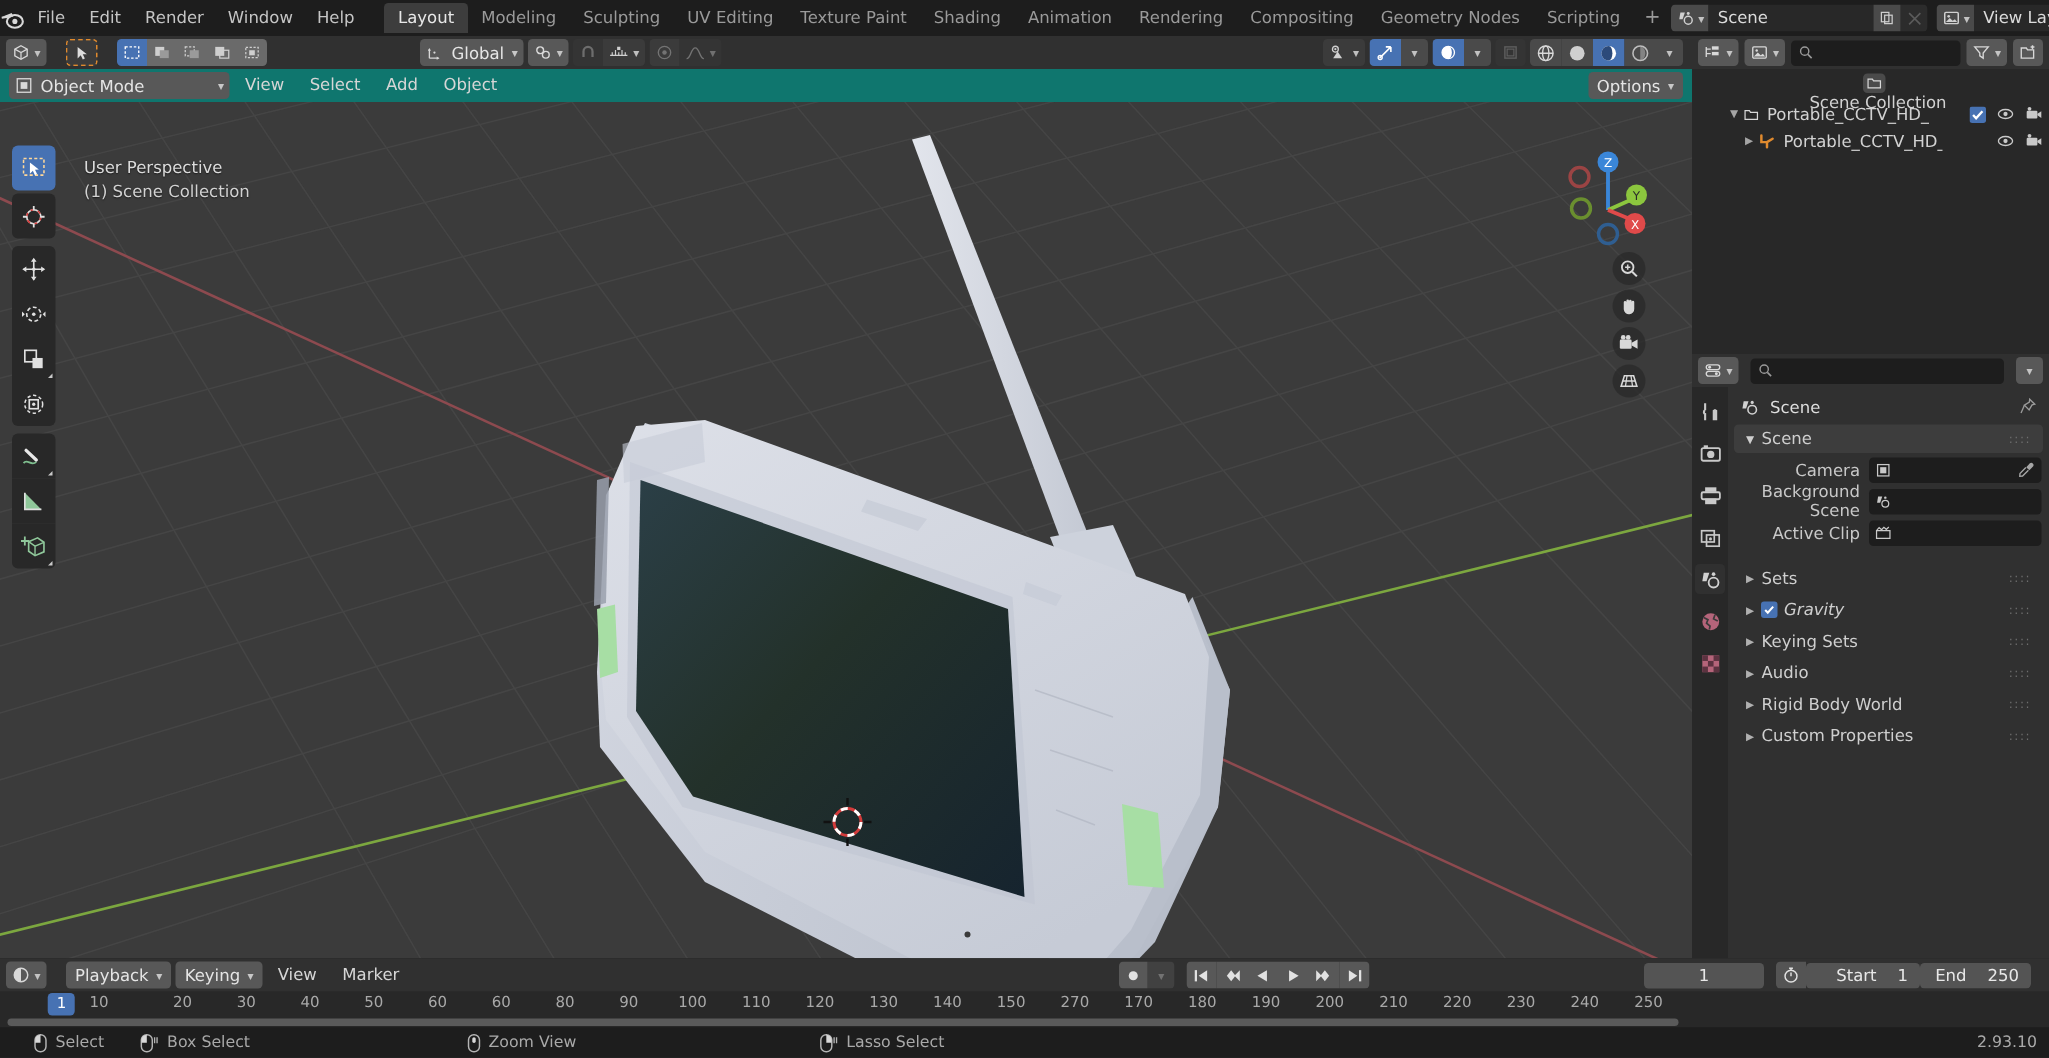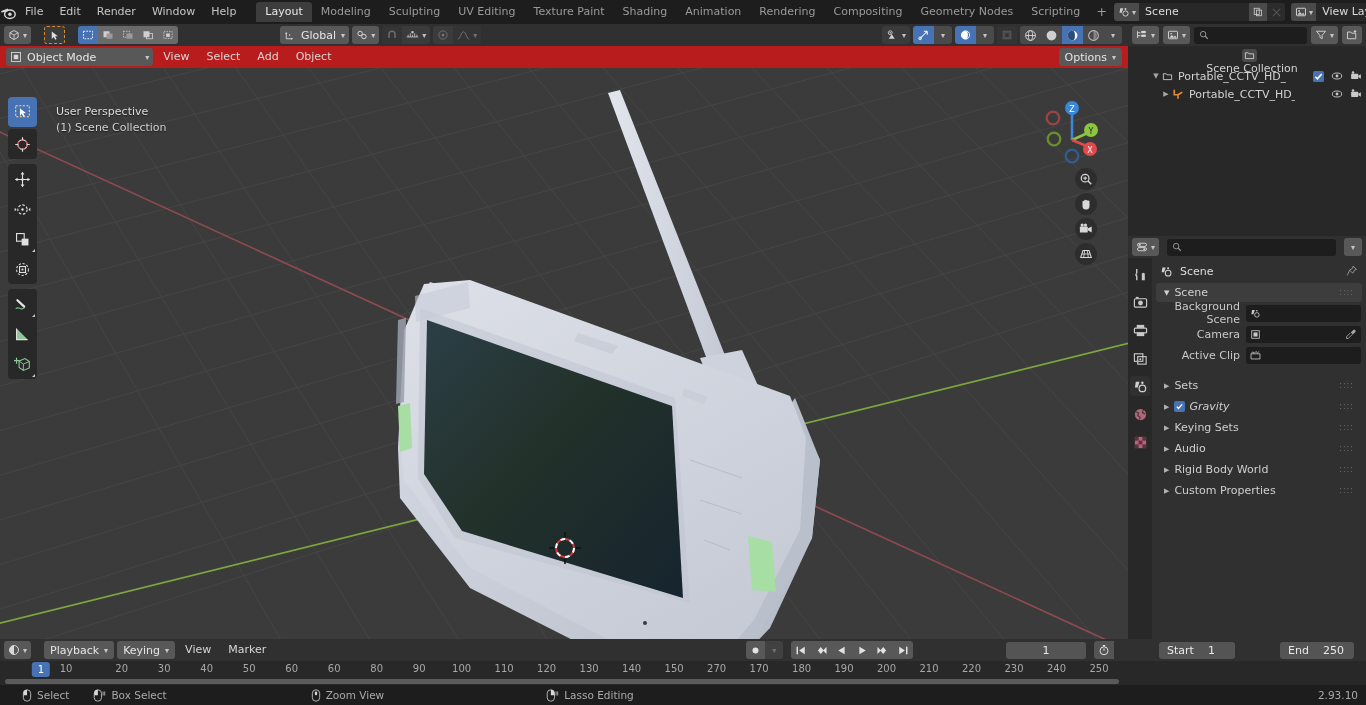--- a/index.html
+++ b/index.html
@@ -40,21 +40,21 @@
   .viewport{
     position:absolute;left:0;top:24px;width:1128px;height:615px;
     background:#3b3b3b;overflow:hidden;
   }
   .vp-header{
     position:absolute;left:0;top:0;width:1128px;height:22px;
     background:#303030;display:flex;align-items:center;padding-left:4px;gap:3px;
   }
   .vp-header2{
     position:absolute;left:0;top:22px;width:1128px;height:22px;
-    background:#b91c1c;display:flex;align-items:center;padding-left:6px;gap:3px;
+    background:#0f766e;display:flex;align-items:center;padding-left:6px;gap:3px;
   }
   .hbtn{
     height:18px;min-width:18px;border-radius:3px;background:#585858;
     display:flex;align-items:center;justify-content:center;padding:0 4px;gap:3px;font-size:11px;color:#e0e0e0;
   }
   .hbtn.blue{background:#4772b3;}
   .hbtn.sel{background:#6a6a6a;}
   .hbtn.dimmed{opacity:.45;}
   .hgroup{display:flex;align-items:center;border-radius:3px;overflow:hidden;}
   .hgroup .hbtn{border-radius:0;}
@@ -133,21 +133,21 @@
   .cbox{width:11px;height:11px;border-radius:2px;background:#4772b3;display:flex;align-items:center;justify-content:center;}
 
   
   .timeline{position:absolute;left:0;top:639px;width:1366px;height:46px;background:#282828;}
   .tl-header{height:22px;background:#303030;display:flex;align-items:center;padding:0 4px;gap:3px;}
   .tl-playctl{display:flex;align-items:center;margin-left:auto;}
   .numfield{
     height:17px;background:#545454;border-radius:3px;display:flex;align-items:center;
     justify-content:center;font-size:11px;color:#e8e8e8;padding:0 8px;
   }
-  .numfield.lbl{justify-content:flex-start;gap:14px;margin-left:45px;}
+  .numfield.lbl{justify-content:flex-end;gap:14px;}
   .tl-ruler{position:relative;height:20px;background:#282828;overflow:hidden;}
   .tick{position:absolute;top:2px;font-size:10px;color:#a8a8a8;transform:translateX(-50%);}
   .playhead{
     position:absolute;top:1px;height:15px;background:#4772b3;border-radius:3px;
     display:flex;align-items:center;justify-content:center;padding:0 6px;font-size:10px;color:#fff;
     transform:translateX(-50%);
   }
   .tl-scroll{position:absolute;left:0;bottom:1px;width:1366px;height:5px;}
   .tl-scroll i{position:absolute;left:5px;top:0;width:1114px;height:5px;background:#5a5a5a;border-radius:3px;display:block;}
 
@@ -852,49 +852,49 @@
           </span>
         </div>
 
         <div class="panel-head">
           <span class="tri">▼</span>
           <span>Scene</span>
           <span class="grip">::::</span>
         </div>
 
         <div class="field-row">
-          <span class="field-label">Background Scene</span>
-          <span class="field-val">
-            <span>
-              <svg width="11" height="11" viewBox="0 0 16 16">
-                  <path d="M3 3 L7 3 L5 9 L2 9 Z" fill="#c9c9c9"></path>
-                  <circle cx="10" cy="10" r="3.3" fill="none" stroke="#c9c9c9" stroke-width="1.2"></circle>
-                  <circle cx="10" cy="4" r="1.2" fill="#c9c9c9"></circle>
-                </svg>
-            </span>
-            <span></span>
-          </span>
-        </div>
-
-        <div class="field-row">
           <span class="field-label">Camera</span>
           <span class="field-val">
             <span>
               <svg width="11" height="11" viewBox="0 0 16 16">
                   <rect x="2.5" y="2.5" width="11" height="11" fill="none" stroke="#c9c9c9" stroke-width="1.2"></rect>
                   <rect x="5" y="5" width="6" height="6" fill="#c9c9c9"></rect>
                 </svg>
             </span>
             <span></span>
             <span class="eyedrop">
               <svg width="12" height="12" viewBox="0 0 16 16">
                   <path d="M11 2.5 a2 2 0 0 1 2.8 2.8 L10.5 8.6 L7.8 5.9 Z" fill="#c9c9c9"></path>
                   <path d="M7.4 6.3 L2.2 11.5 L2 14 L4.5 13.8 L9.7 8.6" fill="none" stroke="#c9c9c9" stroke-width="1.2"></path>
                 </svg>
             </span>
+          </span>
+        </div>
+
+        <div class="field-row">
+          <span class="field-label">Background Scene</span>
+          <span class="field-val">
+            <span>
+              <svg width="11" height="11" viewBox="0 0 16 16">
+                  <path d="M3 3 L7 3 L5 9 L2 9 Z" fill="#c9c9c9"></path>
+                  <circle cx="10" cy="10" r="3.3" fill="none" stroke="#c9c9c9" stroke-width="1.2"></circle>
+                  <circle cx="10" cy="4" r="1.2" fill="#c9c9c9"></circle>
+                </svg>
+            </span>
+            <span></span>
           </span>
         </div>
 
         <div class="field-row">
           <span class="field-label">Active Clip</span>
           <span class="field-val">
             <span>
               <svg width="11" height="11" viewBox="0 0 16 16">
                   <path d="M1.5 5.5 L14.5 5.5 L14.5 13 L1.5 13 Z" fill="none" stroke="#c9c9c9" stroke-width="1.2"></path>
                   <path d="M1.8 5 L4 2.6 L6.4 4.6 L8.6 2.2 L11 4.2 L13.4 2" stroke="#c9c9c9" stroke-width="1.2" fill="none"></path>
@@ -1099,18 +1099,18 @@
       <span>Zoom View</span>
     </div>
     <div class="kb" style="margin-left:162px;">
       <span>
         <svg width="13" height="13" viewBox="0 0 16 16">
             <rect x="1.5" y="1" width="9" height="14" rx="4.4" fill="none" stroke="#b5b5b5" stroke-width="1.2"></rect>
             <path d="M10.4 7.6 L6 7.6 L6 1 a4.4 4.4 0 0 1 4.4 4.4 Z" fill="#d8d8d8"></path>
             <path d="M12.4 3 L12.4 8 M14.4 3 L14.4 8" stroke="#b5b5b5" stroke-width="1.1"></path>
           </svg>
       </span>
-      <span>Lasso Editing</span>
+      <span>Lasso Select</span>
     </div>
     <div class="ver">2.93.10</div>
   </div>
 
 </div>
 
 </body></html>

